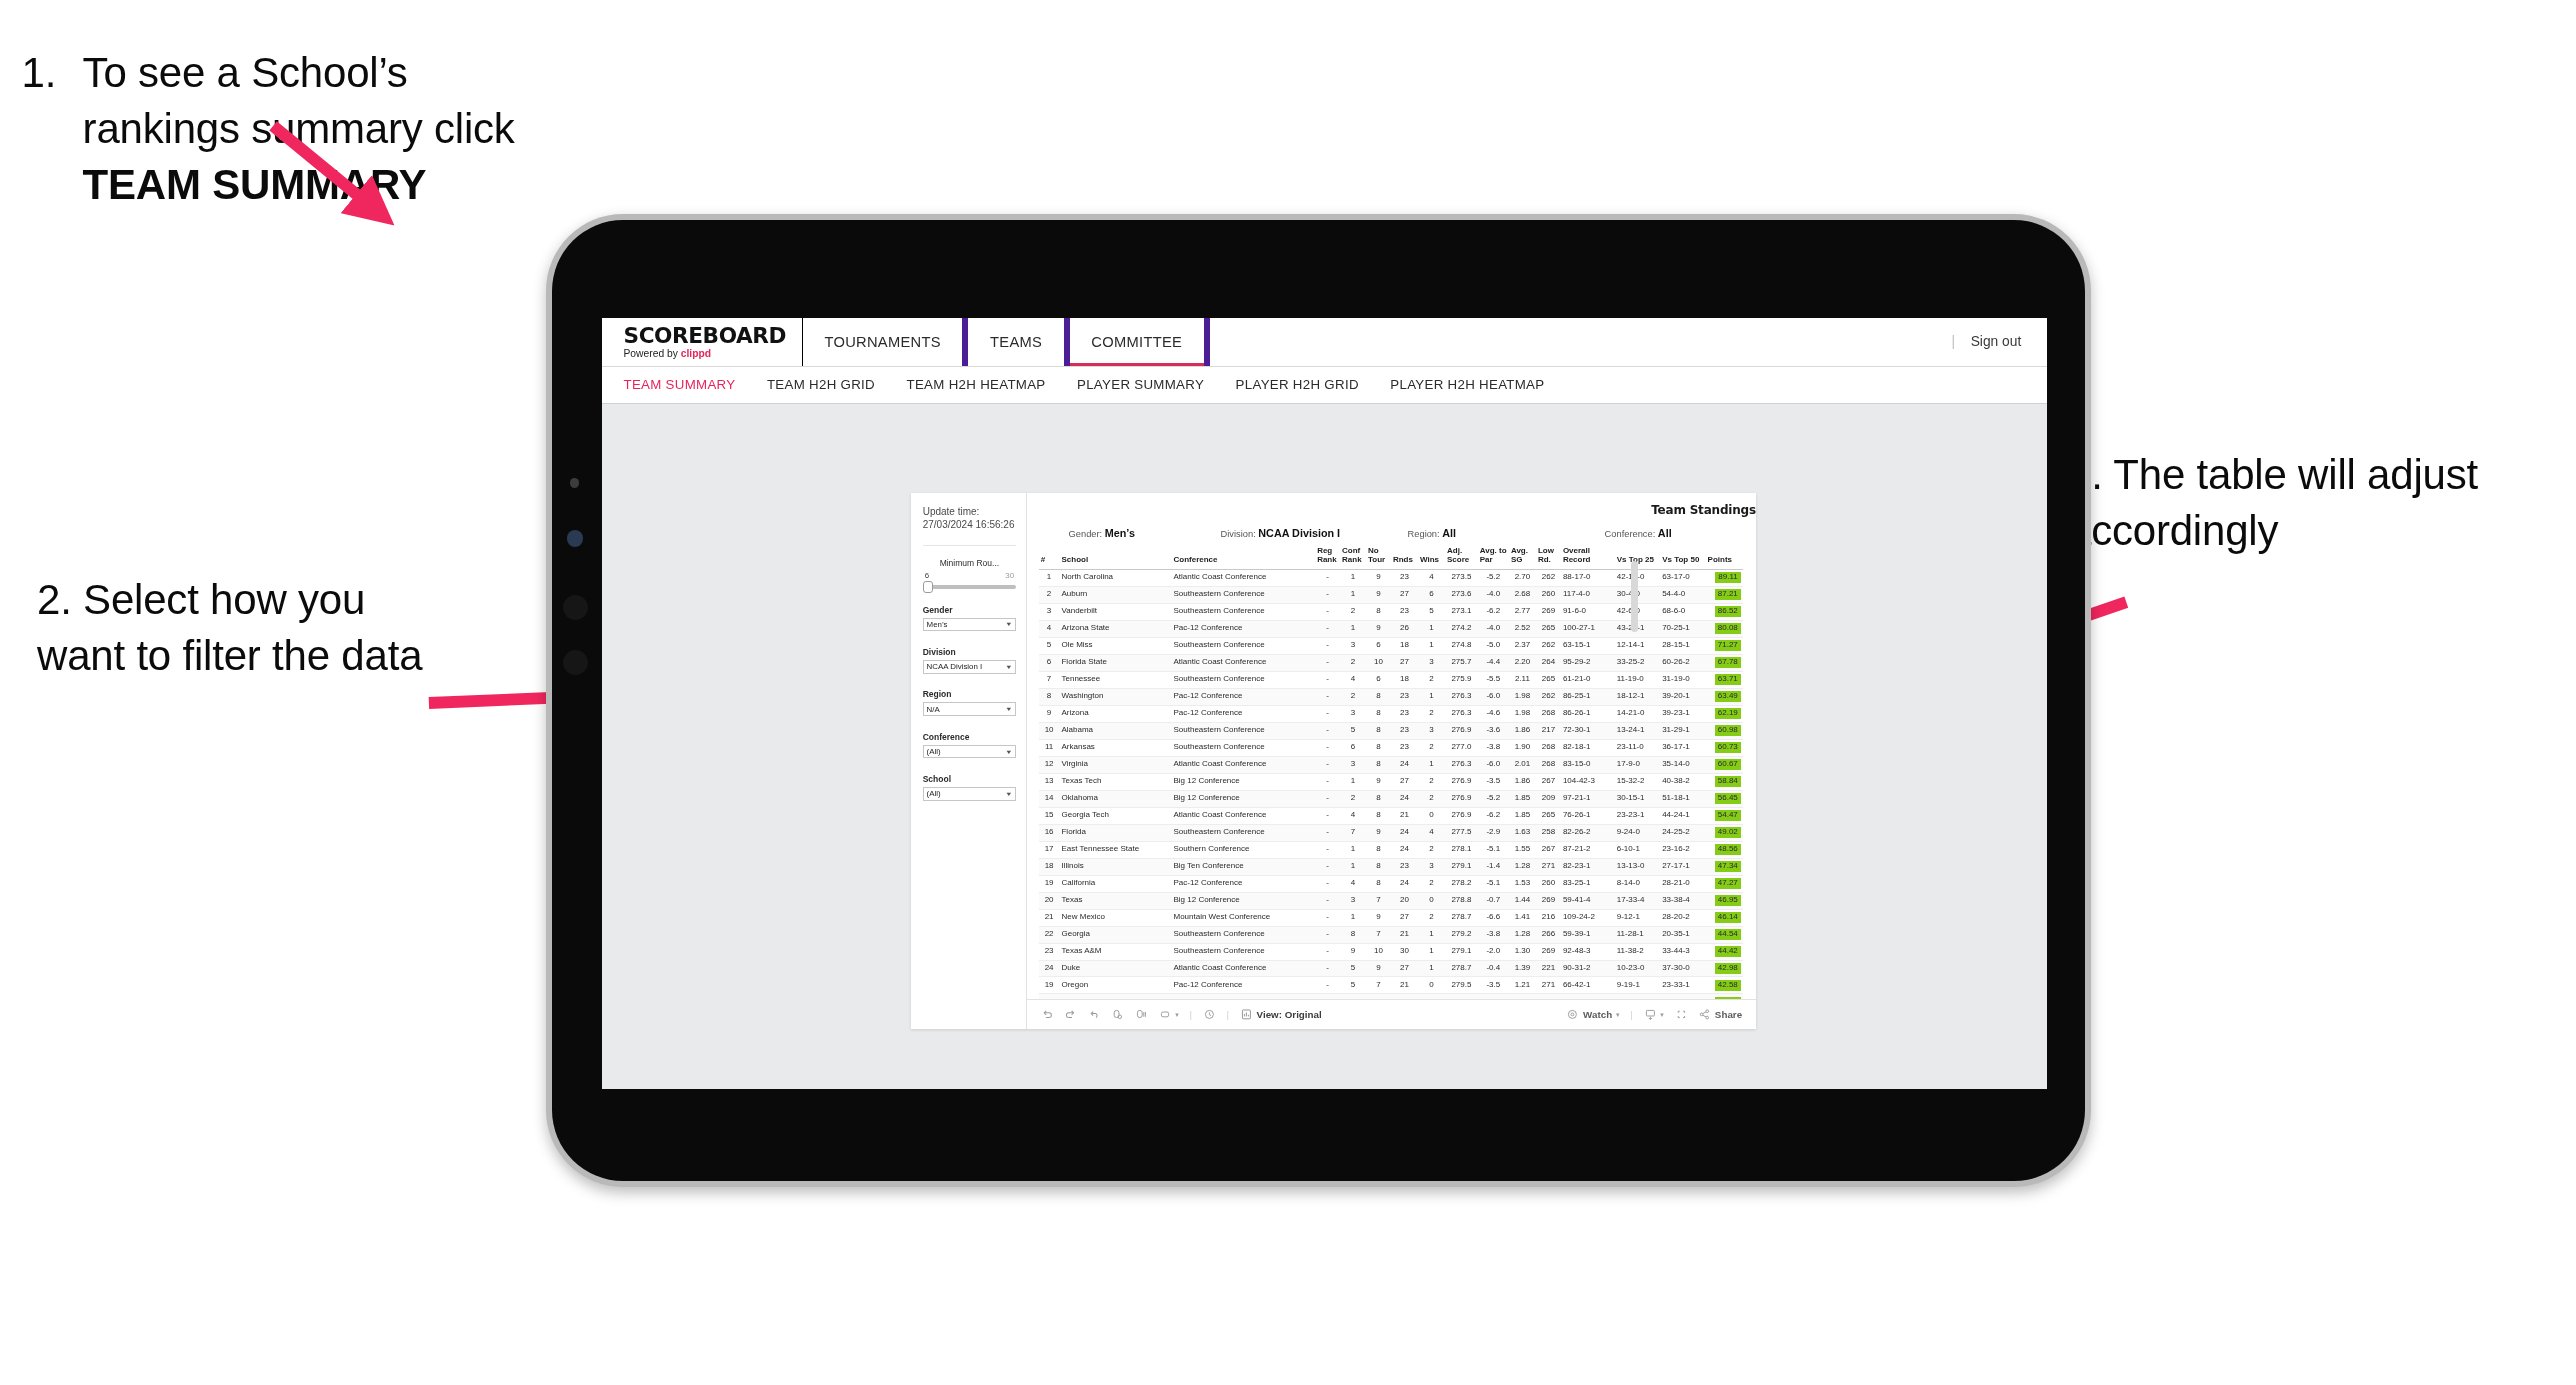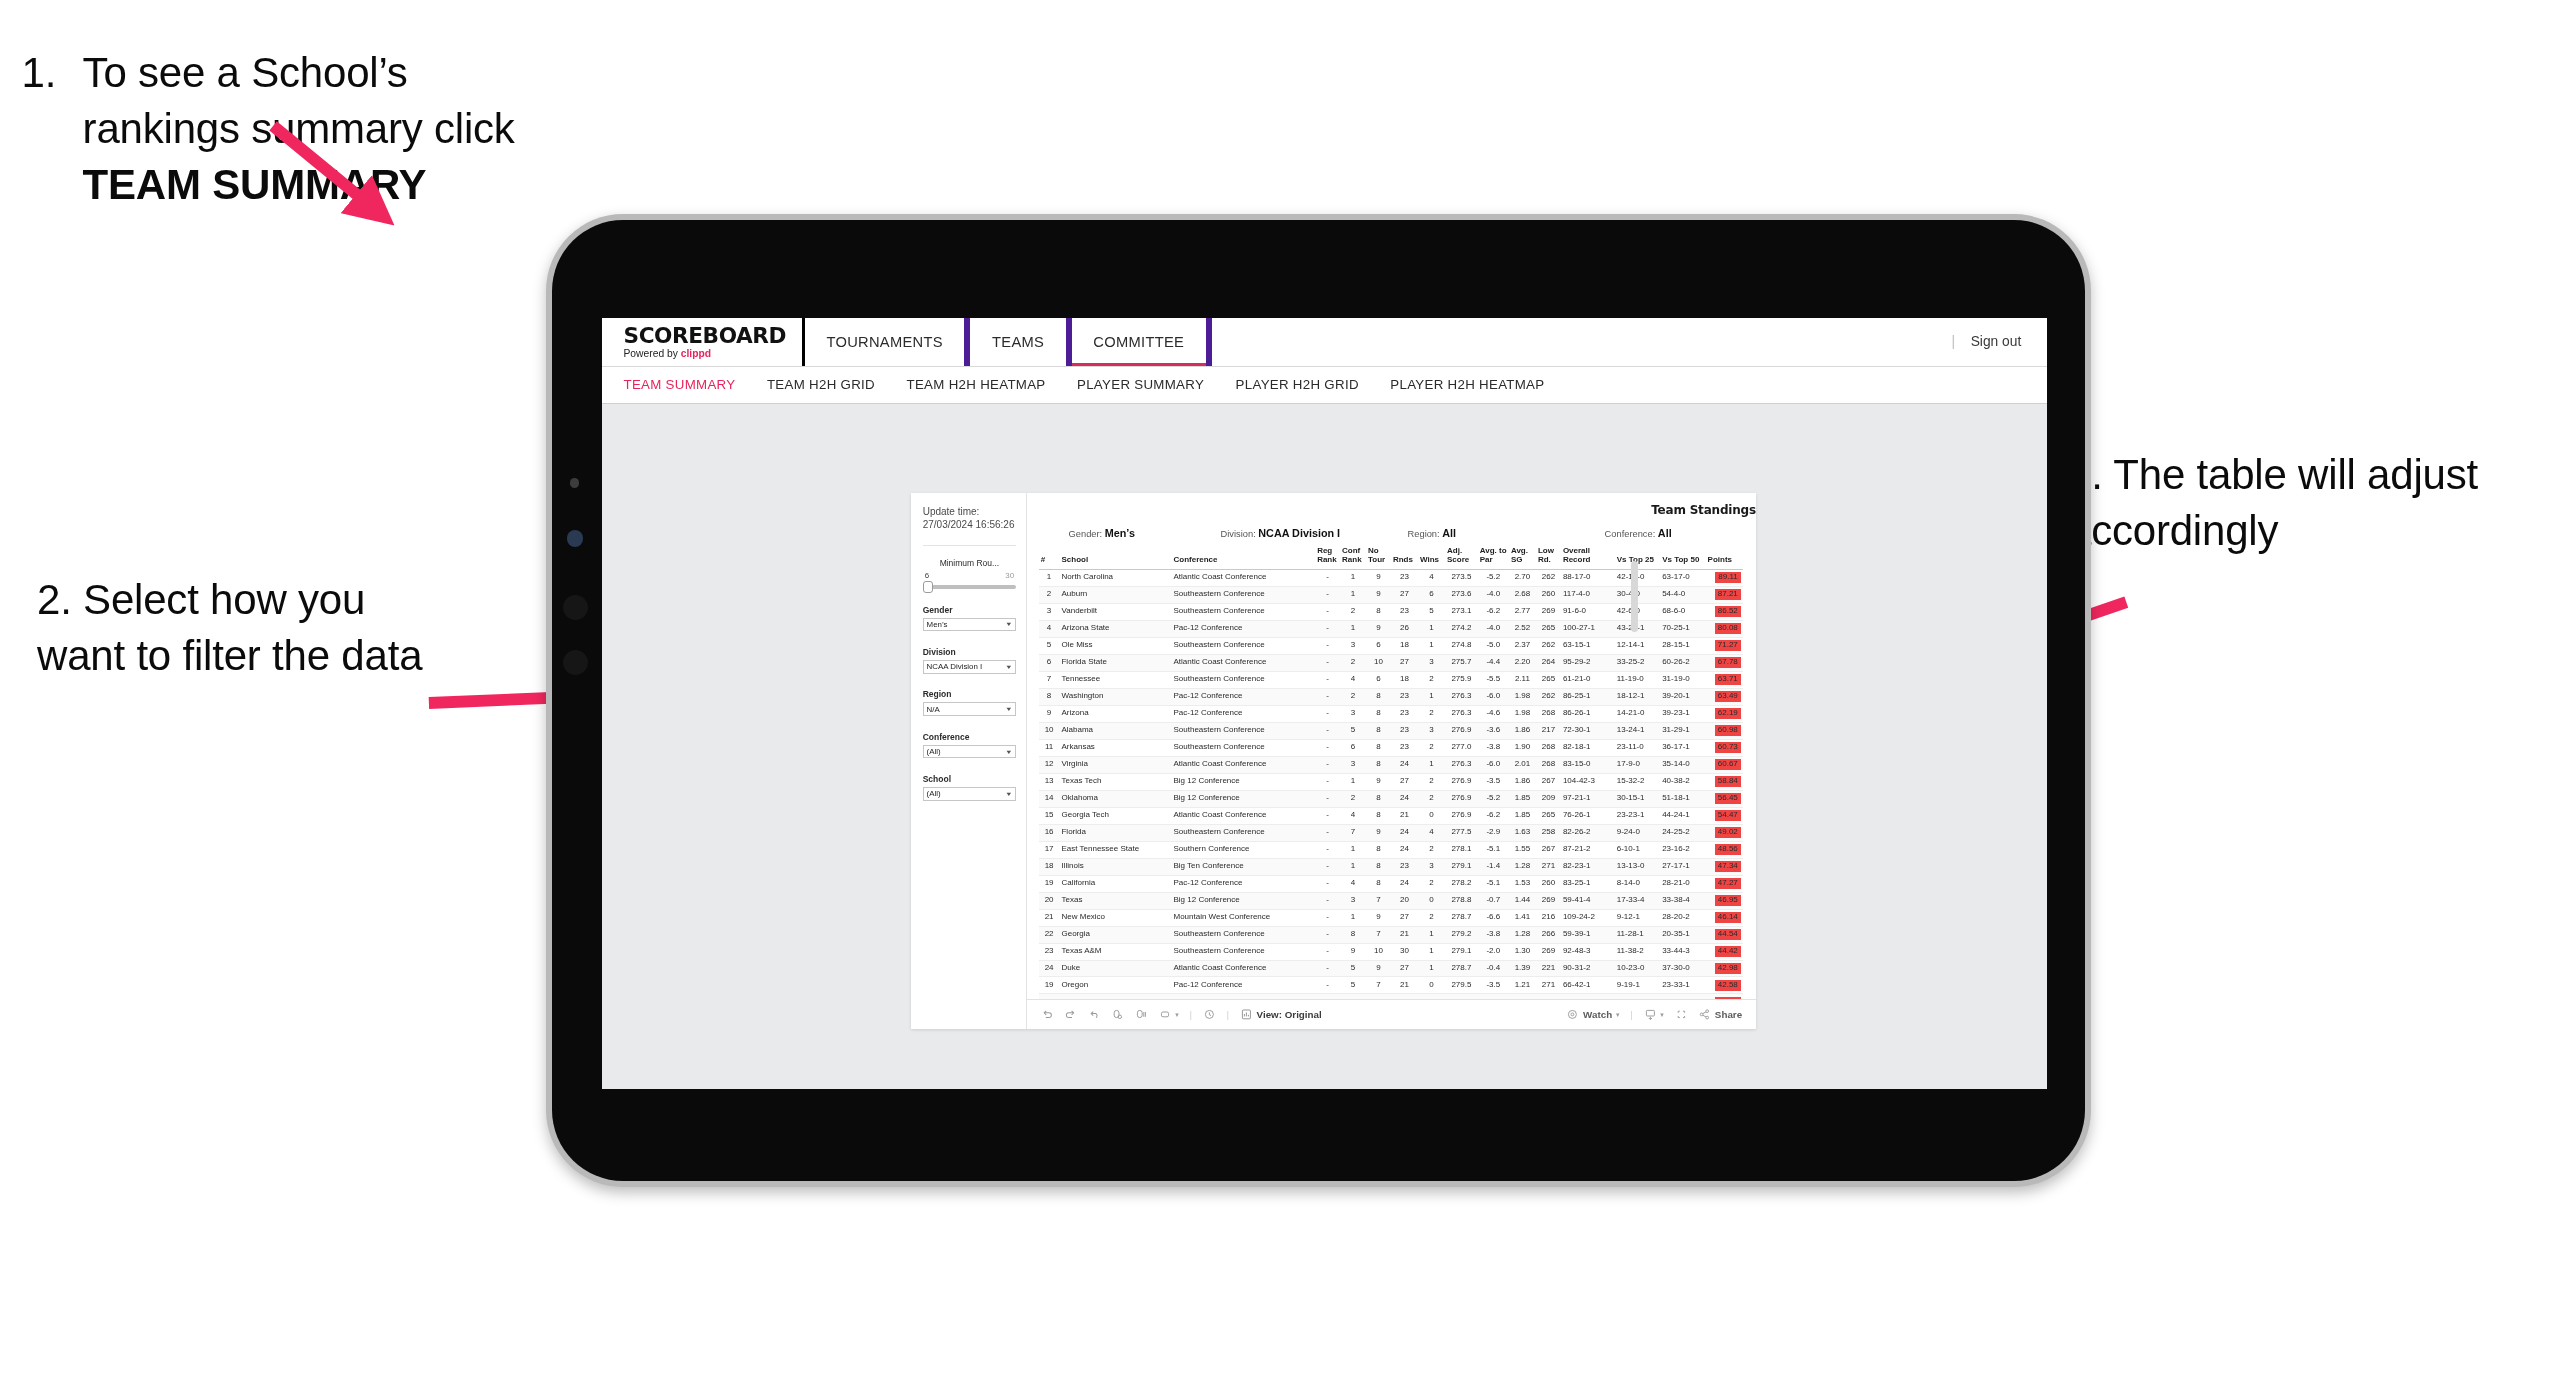--- a/index.html
+++ b/index.html
@@ -69,21 +69,21 @@
     height: 49px;
     background: #ffffff;
     display: flex;
     align-items: stretch;
     border-bottom: 1px solid #d9d9d9;
     position: relative;
   }
   #brand {
     display: flex; flex-direction: column; justify-content: center;
     padding: 0 15.7px 0 21.6px;
-    border-right: 3px solid #000000;
+    border-right: 1px solid #000000;
   }
   #brand .logo {
     font-family: "DejaVu Sans", sans-serif;
     font-weight: bold;
     font-size: 21.6px;
     letter-spacing: -0.4px;
     color: #111;
     line-height: 1;
   }
   #brand .sub {
@@ -231,21 +231,21 @@
     padding: 2.6px 2px;
     border-bottom: 1px solid #ededed;
     white-space: nowrap;
     overflow: hidden;
     line-height: 1.1;
   }
   td.num, th.num { text-align: center; }
   td.pts, th.pts { text-align: right; }
   td.pts span {
     display: inline-block;
-    background: #ef4444;
+    background: #84cc16;
     padding: 1px 2.9px;
     min-width: 25.6px;
     text-align: right;
   }
   tbody tr:nth-child(even) td { background: #fafafa; }
   #scrollbar {
     position: absolute;
     right: 118px; top: 13.8px;
     width: 6.9px; height: 71px;
     background: #d8d8d8;

